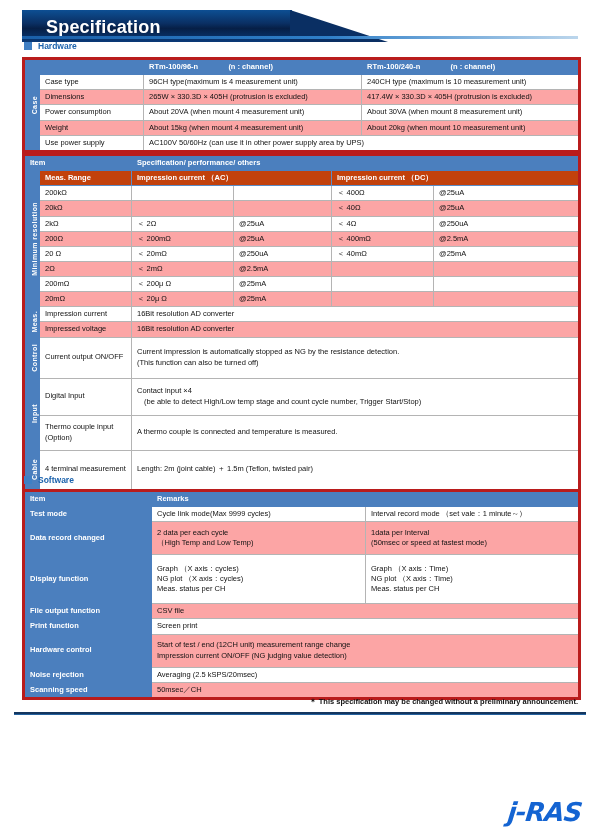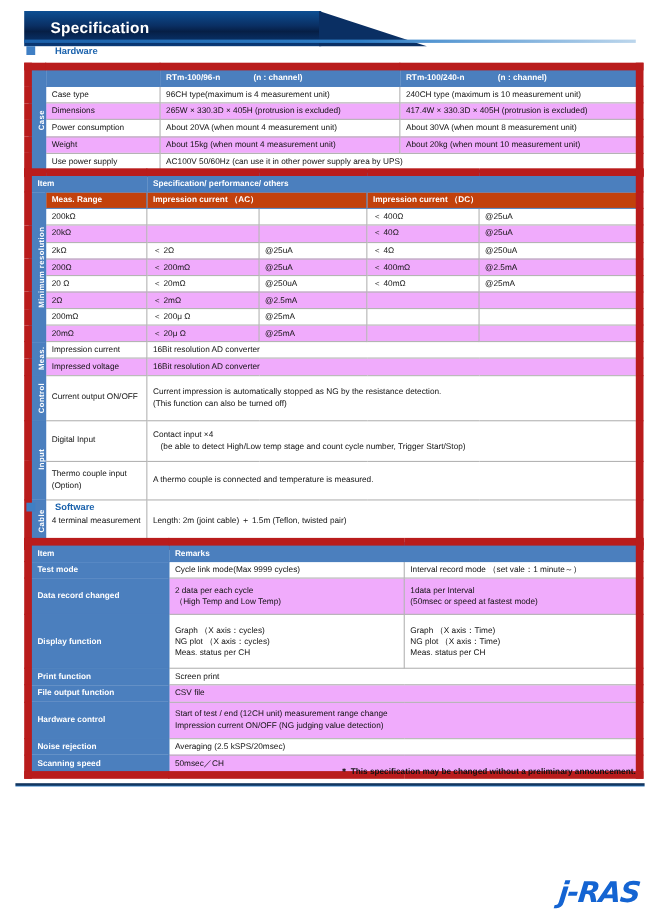--- a/index.html
+++ b/index.html
@@ -30,65 +30,65 @@
     position: absolute;
     left: 268px; top: 0;
     width: 0; height: 0;
     border-style: solid;
     border-width: 32px 0 0 98px;
     border-color: transparent transparent transparent #0a2f63;
   }
   .banner-title {
     position: absolute;
     left: 24px; top: 7px;
-    font-size: 14px;
+    font-size: 18px;
     font-weight: bold;
     color: #ffffff;
     letter-spacing: 0.2px;
   }
   .banner-underline {
     position: absolute;
     left: 22px; top: 36px;
     width: 556px; height: 3px;
     background: linear-gradient(to right, #1a5fa8 0%, #2f7fc8 55%, #bcd6ec 100%);
   }
 
   
   .section-mark {
     position: absolute;
     display: flex;
     align-items: center;
-    gap: 18px;
+    gap: 6px;
     font-size: 8.5px;
     font-weight: bold;
     color: #1c63ad;
   }
   .section-mark .sq {
     width: 8px; height: 8px;
     background: #3f7fc4;
     display: inline-block;
   }
 
   
   .spec-table {
     position: absolute;
     border-collapse: collapse;
     table-layout: fixed;
     font-size: 7.5px;
-    border: 7px solid #b91c1c;
+    border: 3px solid #b91c1c;
   }
   .spec-table td {
     border: 1px solid #b4b4b4;
     padding: 2px 5px;
     vertical-align: middle;
     line-height: 1.35;
     color: #121212;
     background: #ffffff;
   }
-  .spec-table td.alt { background: #f0abfc; }
+  .spec-table td.alt { background: #fca5a5; }
   .spec-table td.blank { }
 
   
   td.hdr {
     background: #4b7fbe;
     color: #ffffff;
     font-weight: bold;
     border-color: #4b7fbe;
   }
   td.hdr-lite {
@@ -340,21 +340,21 @@
     <tr>
       <td class="hdr">
         <span class="vlabel">Cable</span>
       </td>
       <td class="label" style="height:34px">4 terminal measurement</td>
       <td colspan="4">Length: 2m (joint cable)  ＋  1.5m (Teflon, twisted pair)</td>
     </tr>
   </tbody>
 </table>
 
-<div class="section-mark" style="left:24px; top:456px;">
+<div class="section-mark" style="left:24px; top:475px;">
   <span class="sq"></span>
   <span>Software</span>
 </div>
 
 <table class="spec-table" id="software-table" style="left:22px; top:489px; width:556px;">
   <colgroup>
     <col style="width:128px">
       <col style="width:214px">
       <col style="width:214px">
   </colgroup>
@@ -390,26 +390,26 @@
         <span class="line">Meas. status per CH</span>
       </td>
       <td>
         <span class="line">Graph （X axis：Time)</span>
         <span class="line">NG plot （X axis：Time)</span>
         <span class="line">Meas. status per CH</span>
       </td>
     </tr>
 
     <tr>
+      <td class="hdr">File output function</td>
+      <td class="alt" colspan="2">CSV file</td>
+    </tr>
+    <tr>
       <td class="hdr">Print function</td>
       <td colspan="2">Screen print</td>
-    </tr>
-    <tr>
-      <td class="hdr">File output function</td>
-      <td class="alt" colspan="2">CSV file</td>
     </tr>
     <tr>
       <td class="hdr">Hardware control</td>
       <td class="alt" colspan="2" style="height:28px">
         <span class="line">Start of test / end (12CH unit) measurement range change</span>
         <span class="line">Impression current ON/OFF (NG judging value detection)</span>
       </td>
     </tr>
     <tr>
       <td class="hdr">Noise rejection</td>

